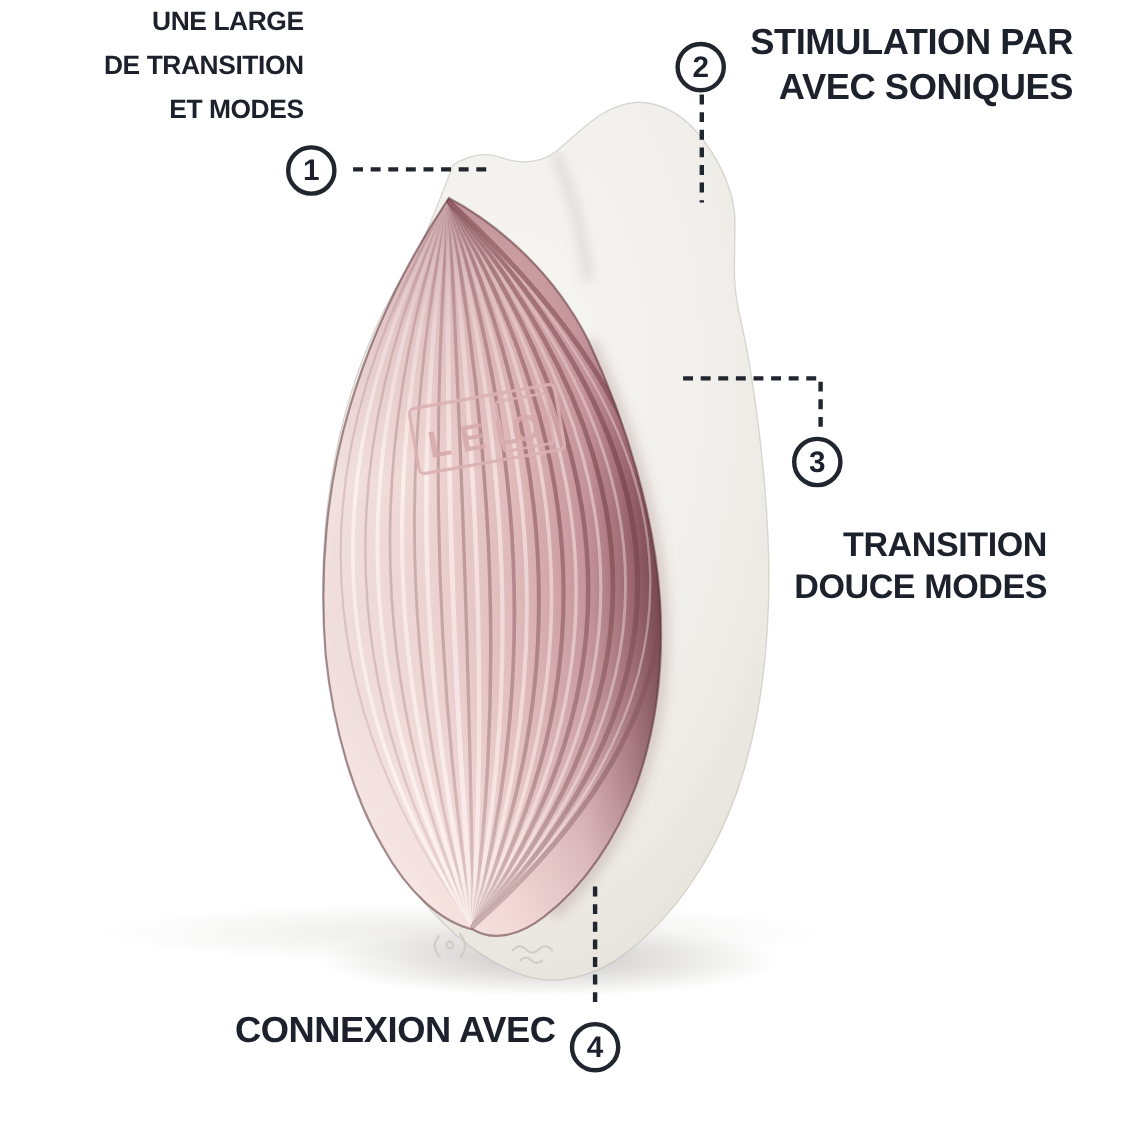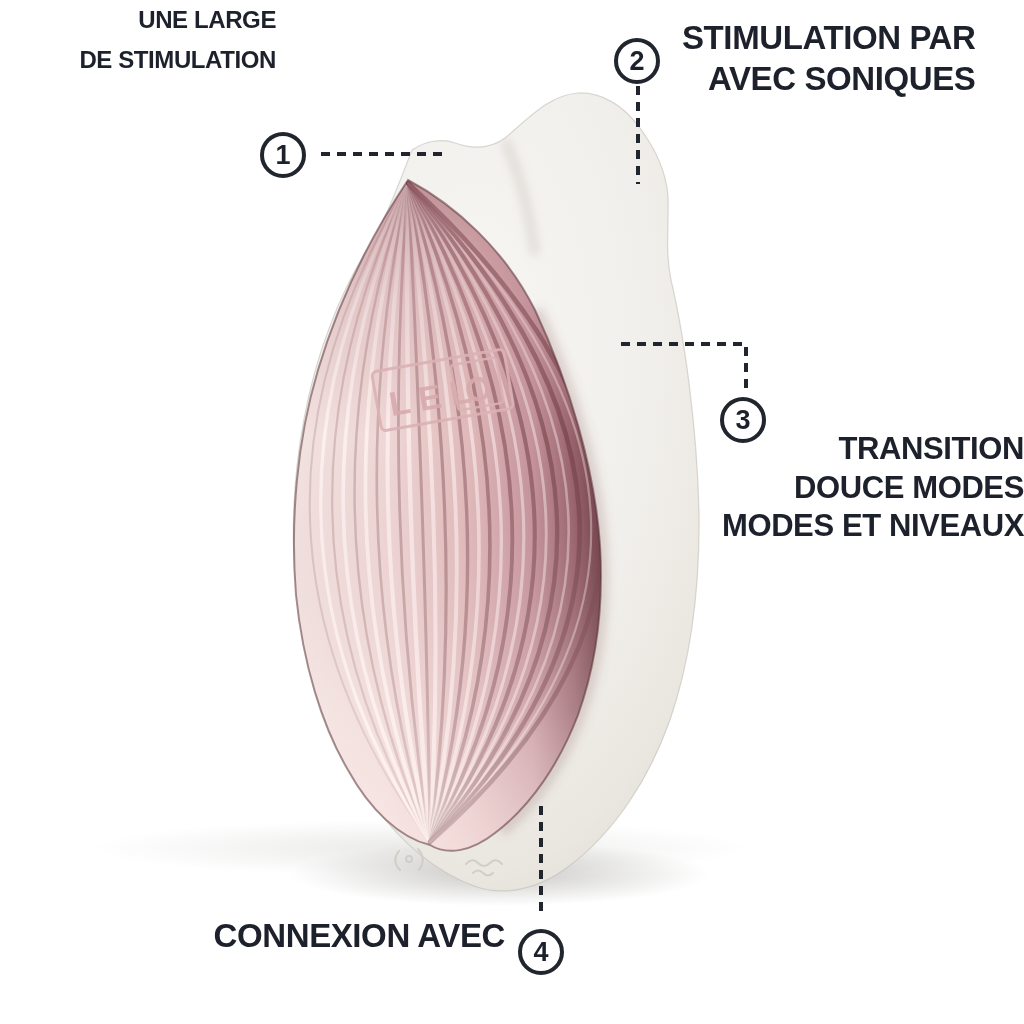--- a/index.html
+++ b/index.html
@@ -13,21 +13,21 @@
   .label{
     position:absolute;
     font-weight:700;color:var(--ink);
     letter-spacing:-0.4px;white-space:nowrap;
   }
   .label span{display:block;}
   .align-right{text-align:right;}
   .align-left{text-align:right;}
   .lbl-1{left:0;top:104;width:246px;font-size:24px;line-height:40px;margin-left:30px;}
   .lbl-2{left:682px;top:17px;font-size:33px;line-height:41px;}
-  .lbl-3{left:722px;top:430px;font-size:31px;line-height:38.5px;}
+  .lbl-3{left:722px;top:476px;font-size:31px;line-height:38.5px;}
   .lbl-4{left:150px;top:916px;width:355px;font-size:33px;line-height:39.5px;text-align:right;}
   .badge{
     position:absolute;width:46px;height:46px;box-sizing:border-box;
     border:4px solid #21252e;border-radius:50%;background:#ffffff;
     display:flex;align-items:center;justify-content:center;
     font-weight:700;font-size:27px;color:var(--ink);
   }
   .badge-1{left:260px;top:132px;}
   .badge-2{left:614px;top:38px;}
   .badge-3{left:720px;top:397px;}
@@ -177,38 +177,38 @@
       <path d="M621 344 H 746 V 391"></path>
       <path d="M541 806 V 917"></path>
     </g>
   </svg>
 
   <div class="badge badge-1">
     <span>1</span>
   </div>
   <div class="label lbl-1 align-right">
     <span>UNE LARGE</span>
-    <span>DE STIMULATION</span>
+    <span>DE TRANSITION</span>
+    <span>ET MODES</span>
   </div>
 
   <div class="badge badge-2">
     <span>2</span>
   </div>
   <div class="label lbl-2 align-left">
     <span>STIMULATION PAR</span>
     <span>AVEC SONIQUES</span>
   </div>
 
   <div class="badge badge-3">
     <span>3</span>
   </div>
   <div class="label lbl-3 align-left">
     <span>TRANSITION</span>
     <span>DOUCE MODES</span>
-    <span>MODES ET NIVEAUX</span>
   </div>
 
   <div class="badge badge-4">
     <span>4</span>
   </div>
   <div class="label lbl-4 align-right">
     <span>CONNEXION AVEC</span>
   </div>
 
 </div>

